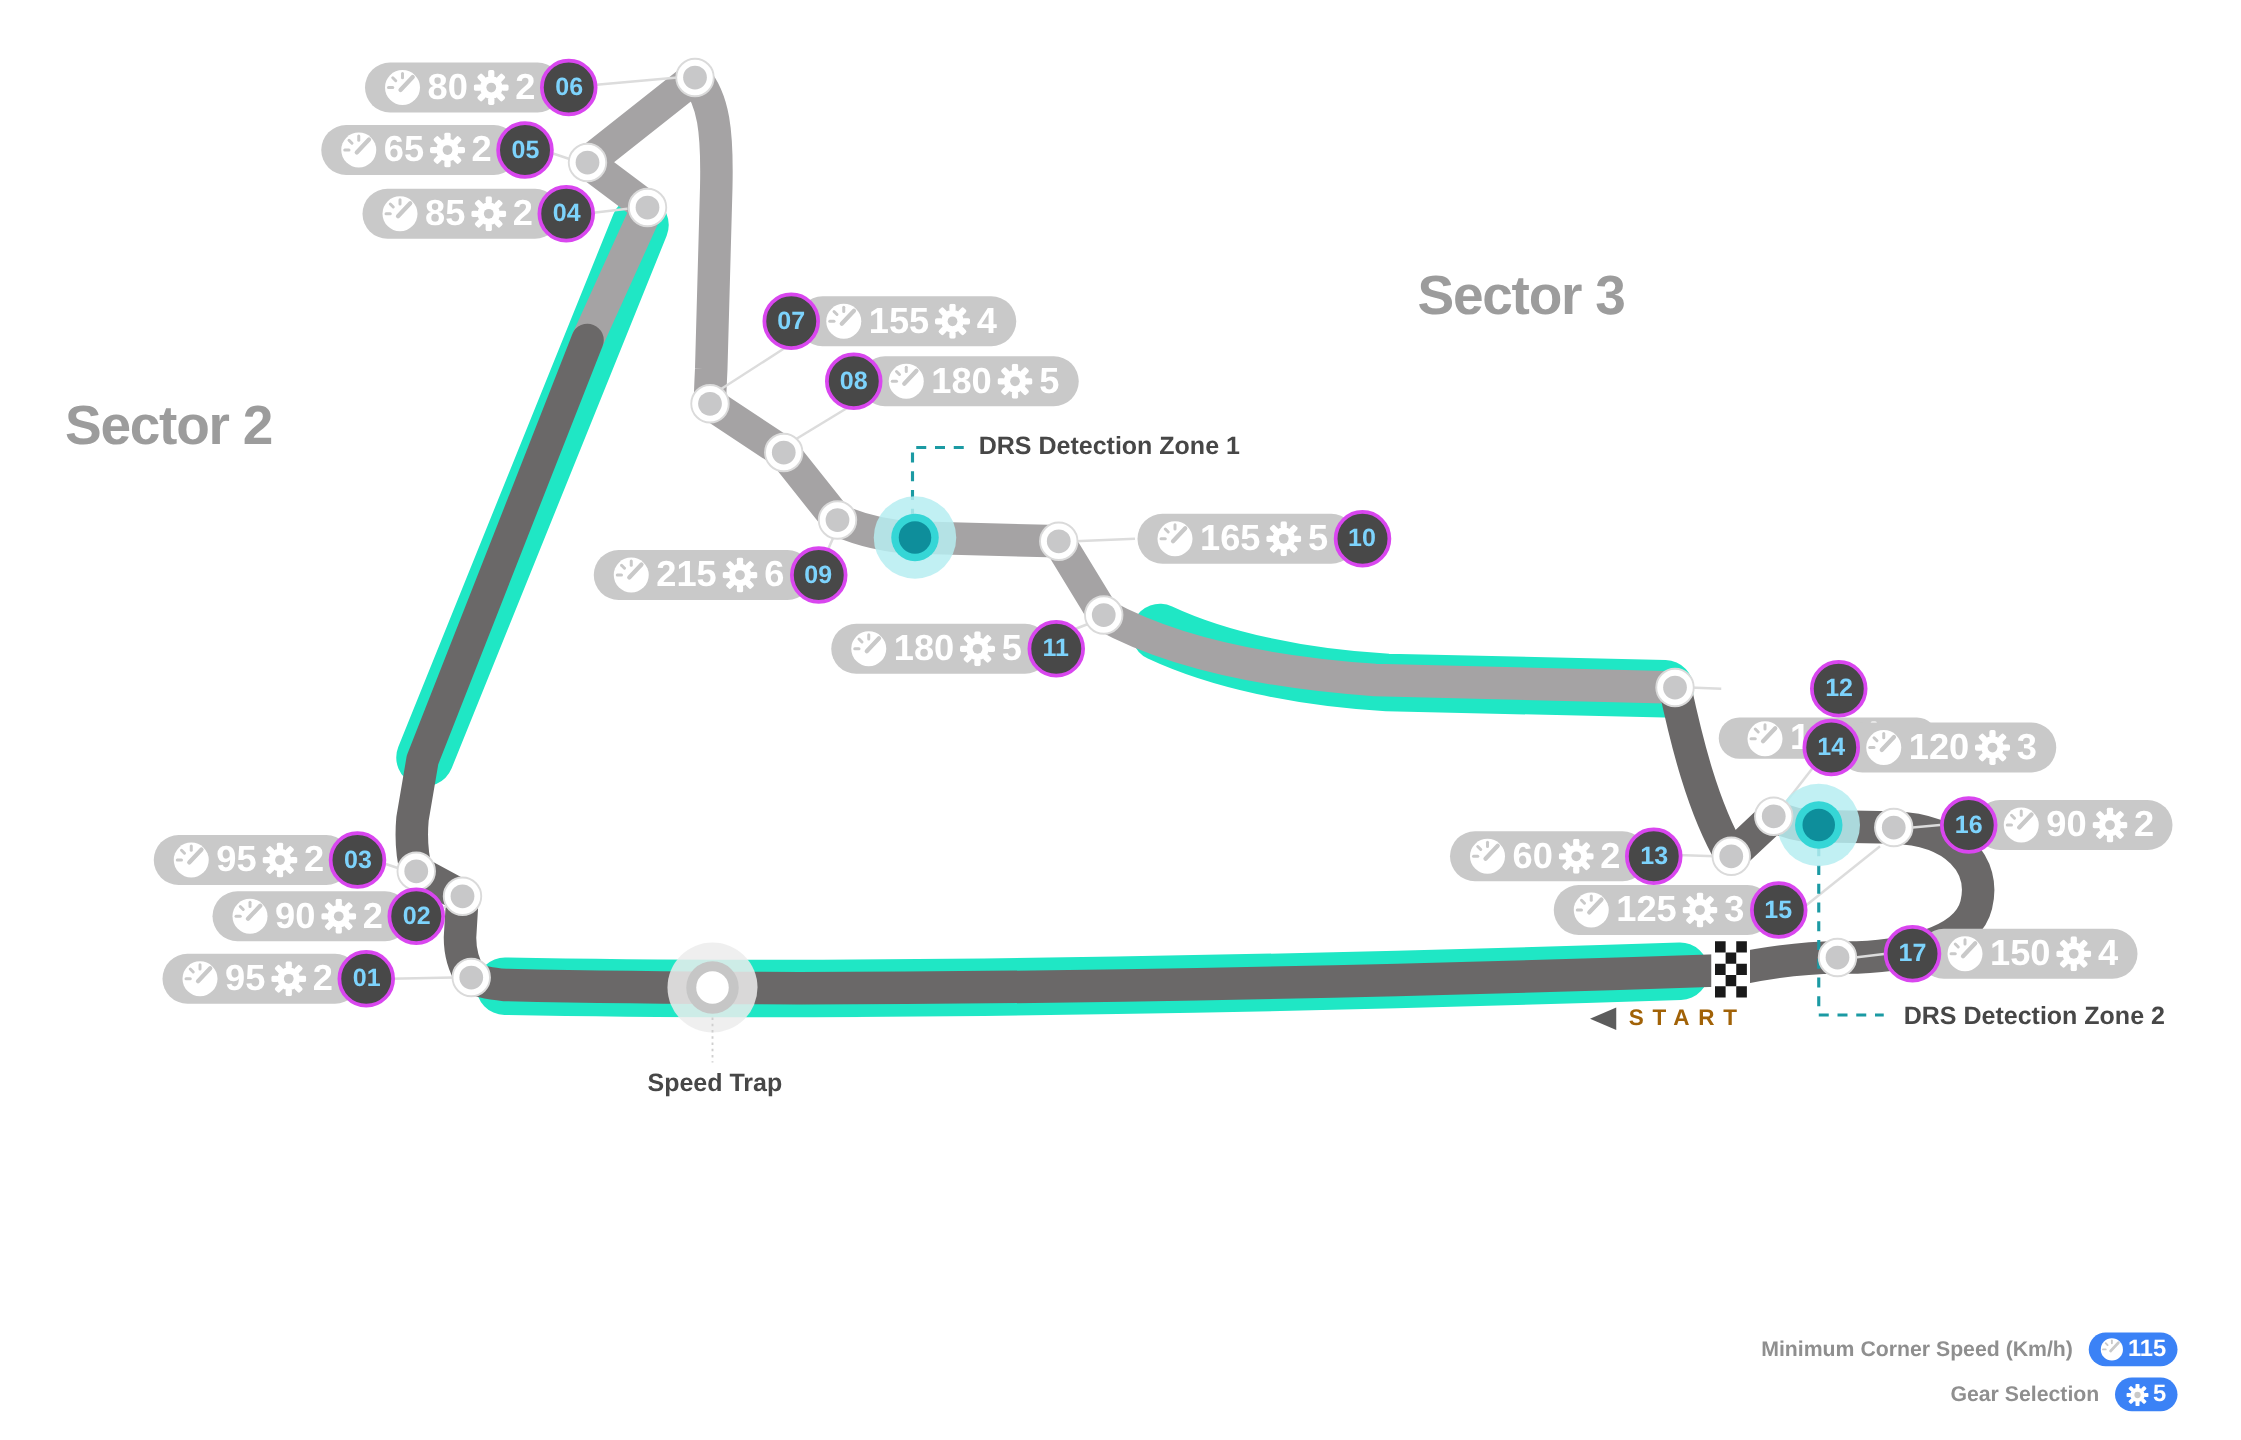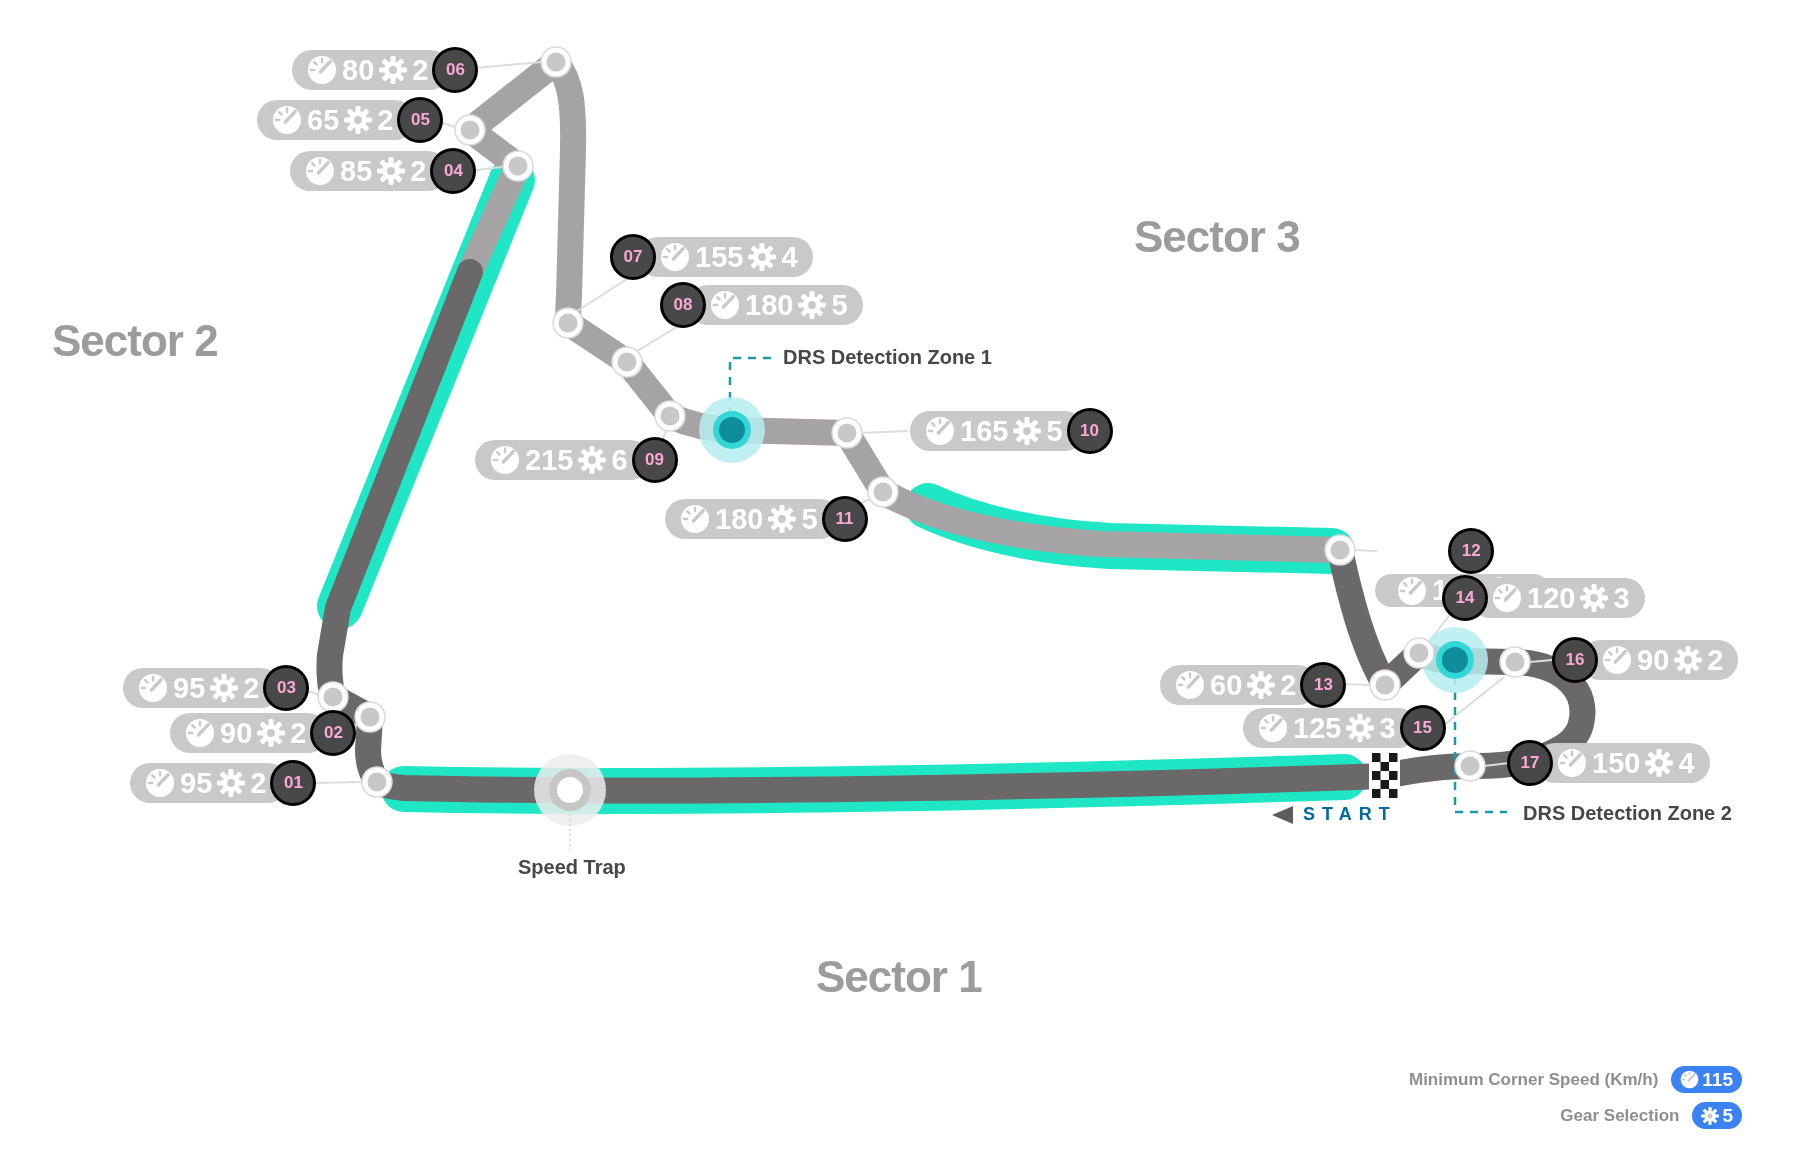--- a/index.html
+++ b/index.html
@@ -7,27 +7,27 @@
     position:relative;width:1793px;height:1152px;background:#ffffff;overflow:hidden;
     font-family:"Liberation Sans",sans-serif;font-weight:bold;
   }
   #trackmap{position:absolute;left:0;top:0;}
   .abs{position:absolute;}
   .sector-label{font-size:44px;color:#9c9c9c;letter-spacing:-1px;white-space:nowrap;}
   .drs-label{font-size:20px;color:#474747;white-space:nowrap;}
   .small-label{font-size:20px;color:#474747;white-space:nowrap;}
   .start-wrap{display:flex;align-items:center;gap:10px;}
   .start-tri{width:0;height:0;border-top:9px solid transparent;border-bottom:9px solid transparent;border-right:21px solid #5c5c5c;}
-  .start-label{font-size:18px;color:#0369a1;letter-spacing:7px;}
+  .start-label{font-size:18px;color:#a16207;letter-spacing:7px;}
   .corner{position:absolute;display:flex;align-items:center;height:46px;white-space:nowrap;}
   .pill{display:flex;align-items:center;background:#c9c9c9;border-radius:23px;height:40px;padding:0 15px;gap:5px;color:#fff;font-size:29px;}
   .corner.badge-left .pill{padding-left:22px;}
   .corner.badge-right .pill{padding-right:22px;}
-  .cbadge{width:46px;height:46px;border-radius:50%;background:#484848;border:3px solid #000000;box-sizing:border-box;
-    color:#f9a8d4;font-size:17px;display:flex;align-items:center;justify-content:center;z-index:2;flex:0 0 auto;}
+  .cbadge{width:46px;height:46px;border-radius:50%;background:#484848;border:3px solid #d946ef;box-sizing:border-box;
+    color:#7dd3fc;font-size:20px;display:flex;align-items:center;justify-content:center;z-index:2;flex:0 0 auto;}
   .corner.badge-right .cbadge{margin-left:-18px;}
   .corner.badge-left .cbadge{margin-right:-18px;}
   .ic{flex:0 0 auto;}
   .legend{position:absolute;right:51px;top:1066px;display:flex;flex-direction:column;align-items:flex-end;gap:9px;}
   .legend-row{display:flex;align-items:center;gap:13px;}
   .legend-text{font-size:17px;color:#8f8f8f;white-space:nowrap;}
   .legend-pill{display:flex;align-items:center;background:#3b82f6;border-radius:14px;height:27px;padding:0 9px;gap:3px;color:#fff;font-size:19px;}
 </style>
 </head>
 <body>
@@ -199,21 +199,20 @@
           <rect x="1389" y="771" width="8.5" height="9"></rect>
         <rect x="1380.5" y="780" width="8.5" height="9"></rect>
         <rect x="1372" y="789" width="8.5" height="9"></rect>
           <rect x="1389" y="789" width="8.5" height="9"></rect>
       </g>
     </g>
   </svg>
 
   <div class="abs sector-label" style="left:52px;top:316px;">Sector 2</div>
   <div class="abs sector-label" style="left:1134px;top:212px;">Sector 3</div>
-  <div class="abs sector-label" style="left:816px;top:952px;">Sector 1</div>
 
   <div class="abs drs-label" style="left:783px;top:346px;">DRS Detection Zone 1</div>
   <div class="abs drs-label" style="left:1523px;top:802px;">DRS Detection Zone 2</div>
 
   <div class="abs small-label" style="left:518px;top:856px;">Speed Trap</div>
 
   <div class="abs start-wrap" style="left:1272px;top:804px;">
     <span class="start-tri"></span>
     <span class="start-label">START</span>
   </div>

